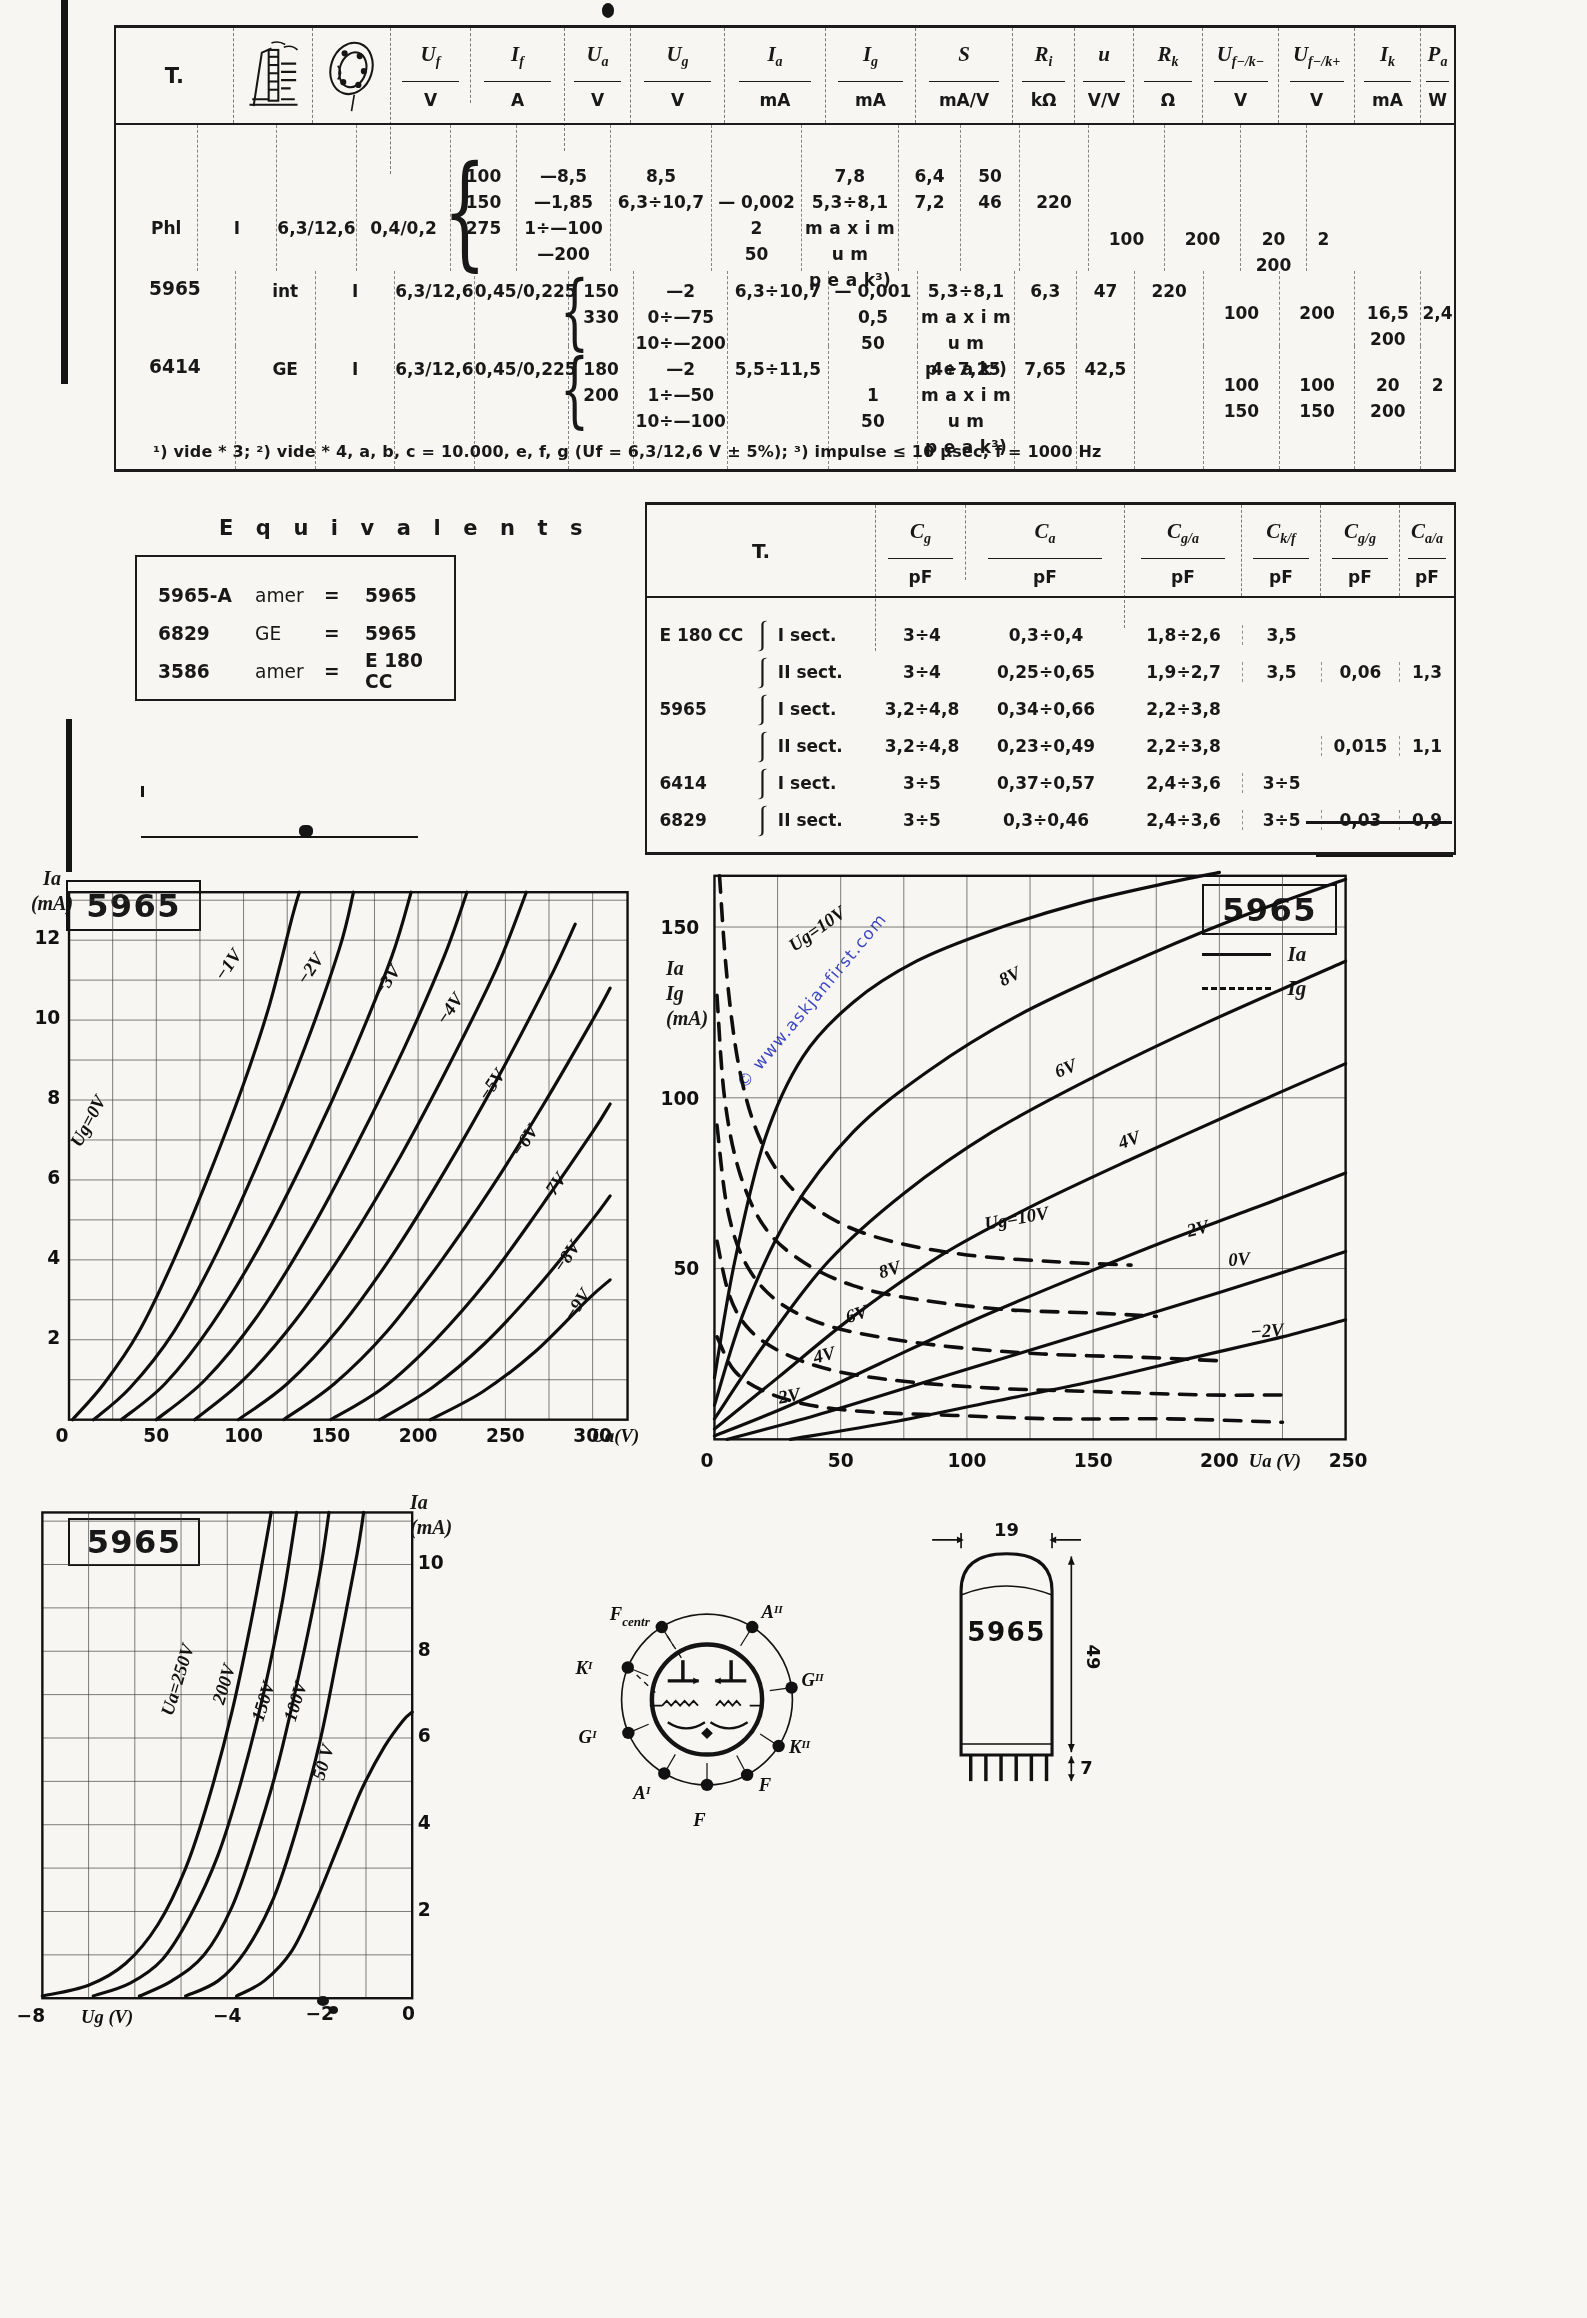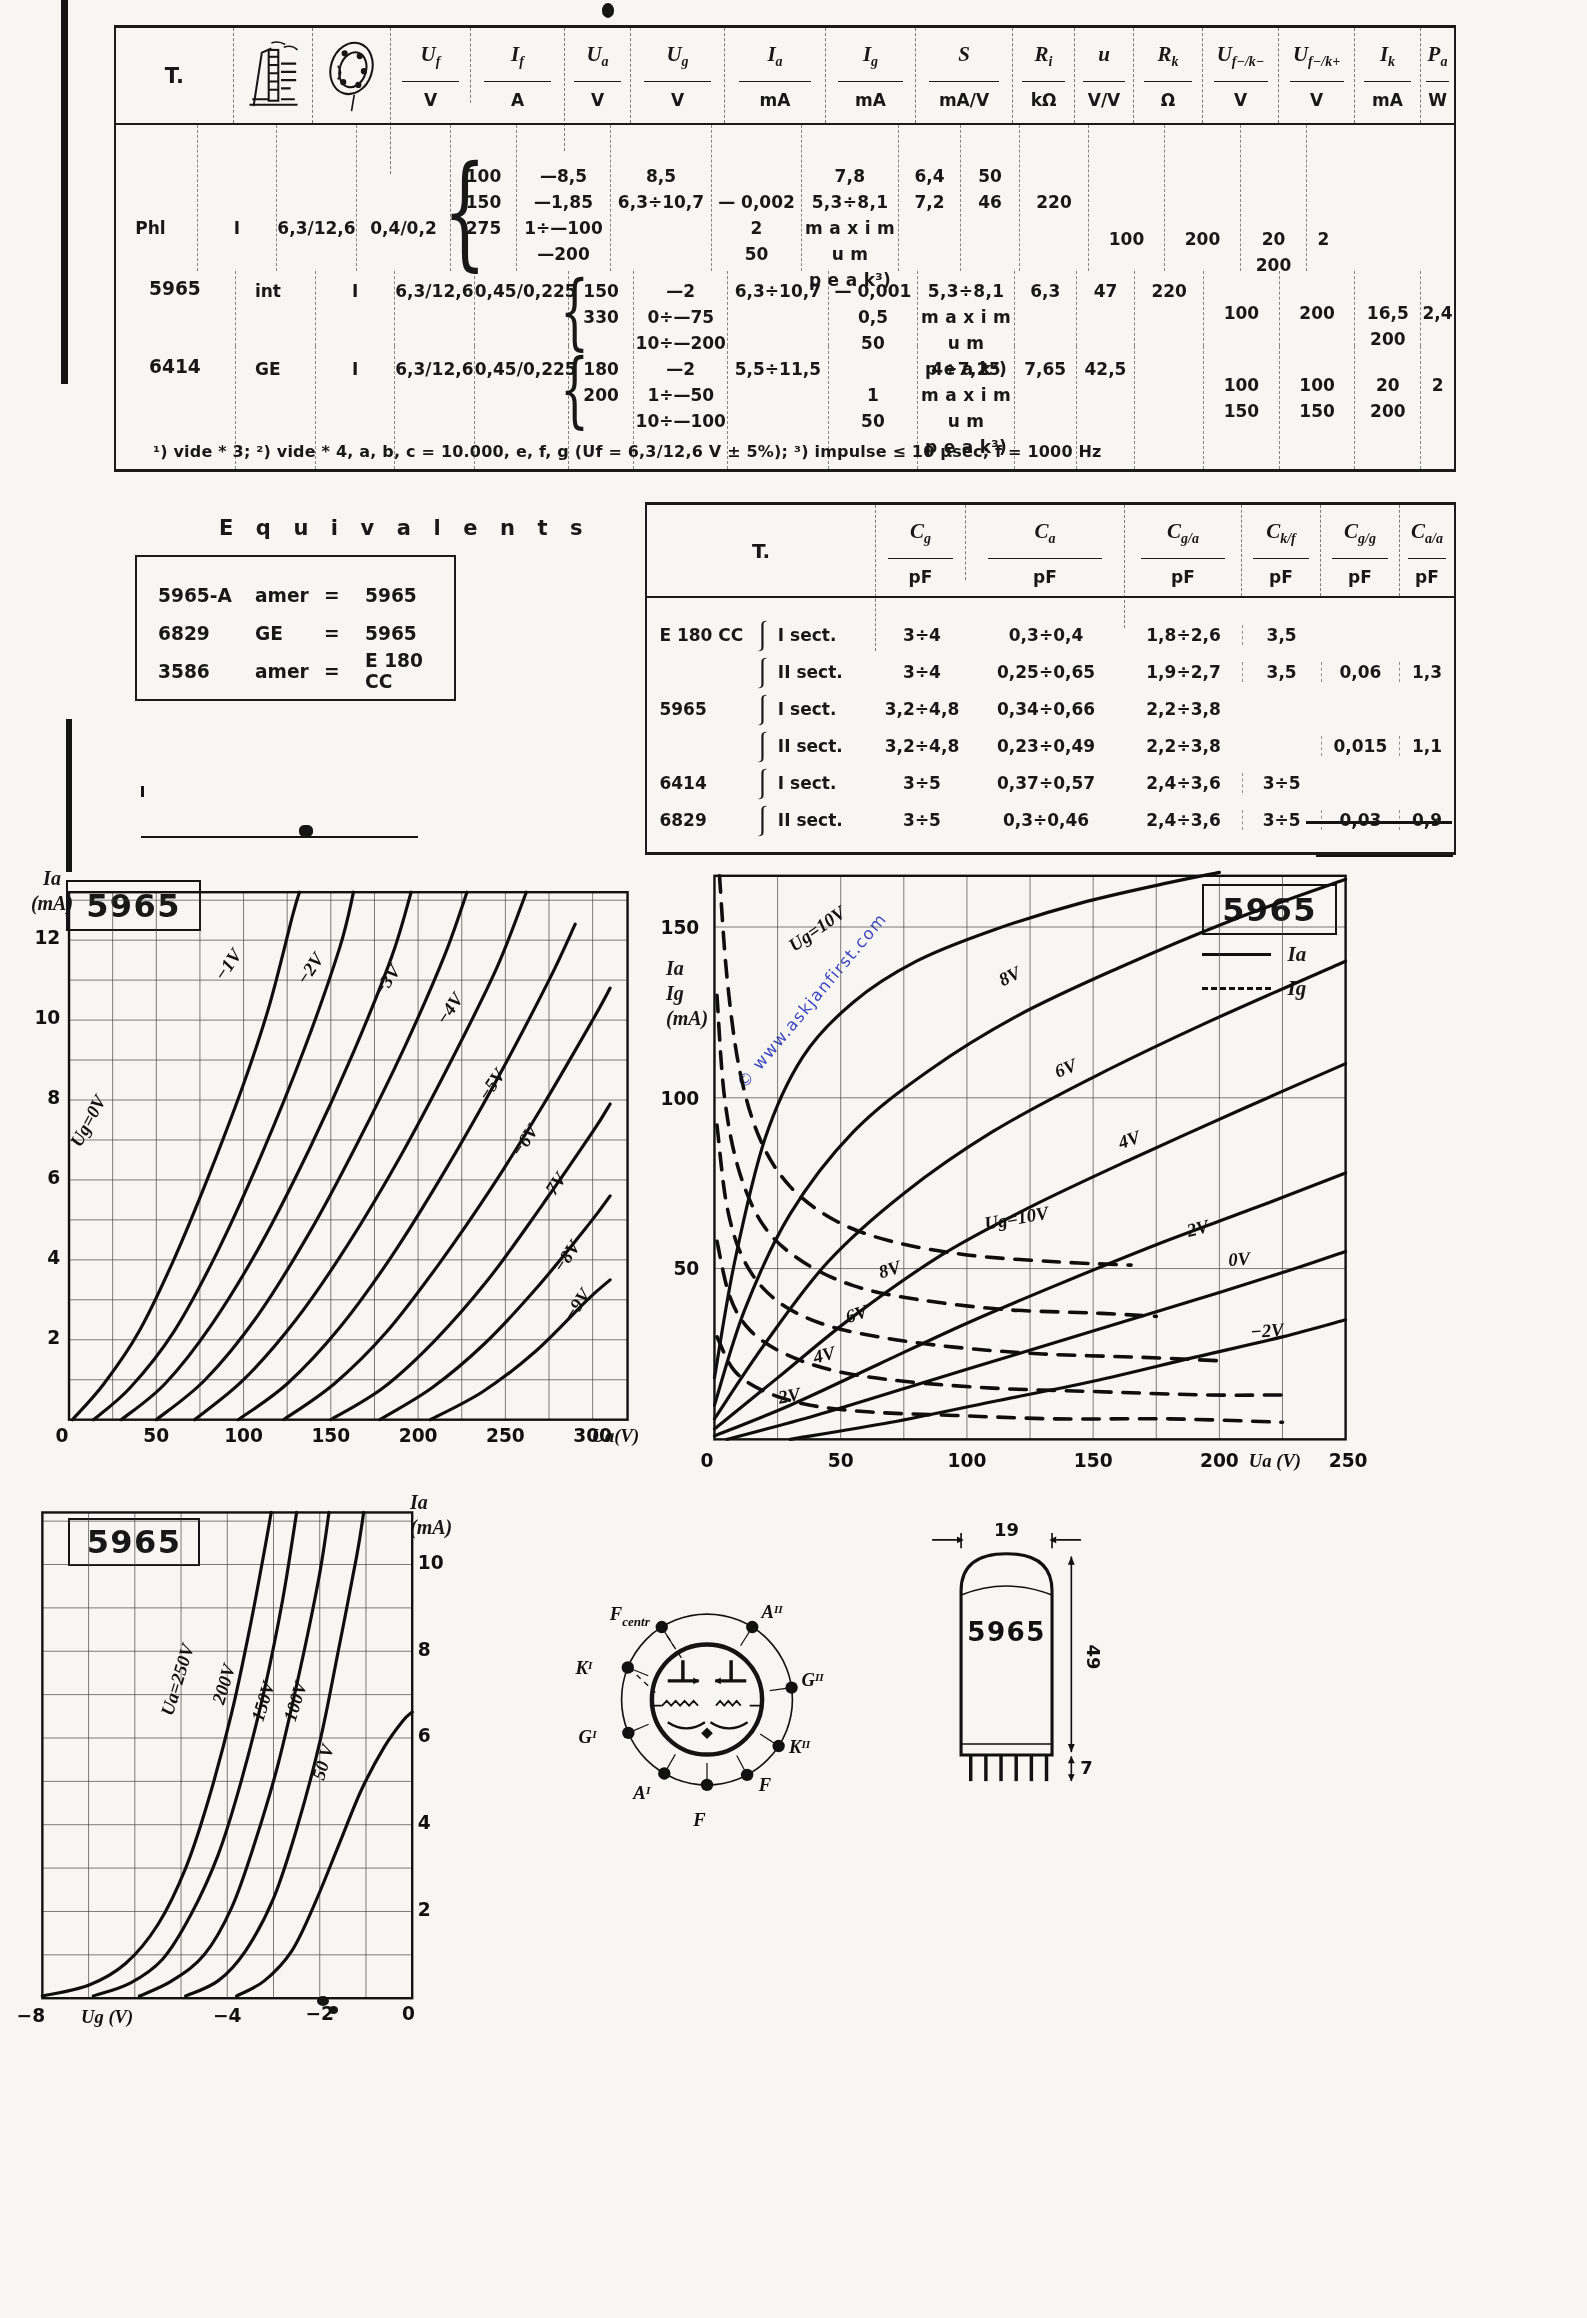--- a/index.html
+++ b/index.html
@@ -30,21 +30,21 @@
   .hsym sub{font-size:14px}
   .hline{width:72%;border-top:1.7px solid #1b1b1b;margin:11px 0 8.3px}
   .hunit{font:600 17px "DejaVu Sans",sans-serif}
   .mrow{display:flex;position:relative}
   .row-0{height:146px}.row-1{height:75px}.row-2{height:123px}
   .mcell{box-sizing:border-box;border-left:1.4px dashed rgba(20,20,20,.5);height:100%;
          text-align:center;font:600 17px "DejaVu Sans",sans-serif;line-height:26px;
          white-space:pre-line}
   .mrow .mcell:first-child{border-left:none}
   .c-type{width:119px;text-align:left;padding-left:33px;font:700 18.6px "DejaVu Sans",sans-serif}
-  .c-brand{width:81px;text-align:left;padding-left:19.3px}
+  .c-brand{width:81px;text-align:center;padding-left:19.3px}
   .c-sys{width:79px}.c-uf{width:80px}.c-iff{width:94px}
   .c-ua{width:66px;position:relative}.c-ug{width:94px}.c-ia{width:101px}
   .c-ig{width:90px}.c-s{width:97px;letter-spacing:0.3px}.c-ri{width:62px}
   .c-u{width:59px}.c-rk{width:69px}.c-ufkm{width:76px}.c-ufkp{width:76px}
   .c-ik{width:66px}.c-pa{width:34px}
   .row-0 .mcell{padding-top:38px}
   .row-1 .mcell{padding-top:7px}.row-2 .mcell{padding-top:9.7px}
   .row-0 .c-type,.row-0 .c-brand,.row-0 .c-sys,.row-0 .c-uf,.row-0 .c-iff{padding-top:90px}
   .row-0 .c-rk{padding-top:64px}
   .row-0 .c-ufkm,.row-0 .c-ufkp,.row-0 .c-ik,.row-0 .c-pa{padding-top:101px}
@@ -57,21 +57,21 @@
   .row-2 .brace{font-size:83px;top:2.8px;line-height:81px}
   
   #footnote{position:absolute;left:153px;top:442px;font:600 16px "DejaVu Sans",sans-serif;
             letter-spacing:0.2px}
   
   #eqtitle{position:absolute;left:219px;top:516px;font:700 21px "DejaVu Sans",sans-serif;
            letter-spacing:7.6px}
   #eqbox{position:absolute;left:135px;top:555px;width:321px;height:146px;
          border:2.4px solid #1b1b1b;box-sizing:border-box;padding-top:19.3px}
   .eqrow{display:flex;height:38px;align-items:center;font:700 18.6px "DejaVu Sans",sans-serif}
-  .eq-a{width:97px;margin-left:21px}.eq-b{width:69px;font-weight:700}
+  .eq-a{width:97px;margin-left:21px}.eq-b{width:69px;font-weight:400}
   .eq-c{width:41px;font-weight:600}.eq-d{flex:1;font-weight:600}
   
   #ctable{position:absolute;left:645px;top:502px;width:811px;box-sizing:border-box;
           border:2.1px solid #1b1b1b;border-top-width:3.4px;border-bottom-width:3.4px}
   .chead{display:flex;height:91px;border-bottom:2.1px solid #1b1b1b}
   .ch-t{width:231px;display:flex;align-items:center;justify-content:center;
         font:600 20px "DejaVu Sans",sans-serif}
   .ccols{display:flex;flex:1}
   .ccols>div:nth-of-type(1){width:90px}.ccols>div:nth-of-type(2){width:159px}
   .ccols>div:nth-of-type(3){width:117px}.ccols>div:nth-of-type(4){width:79px}

